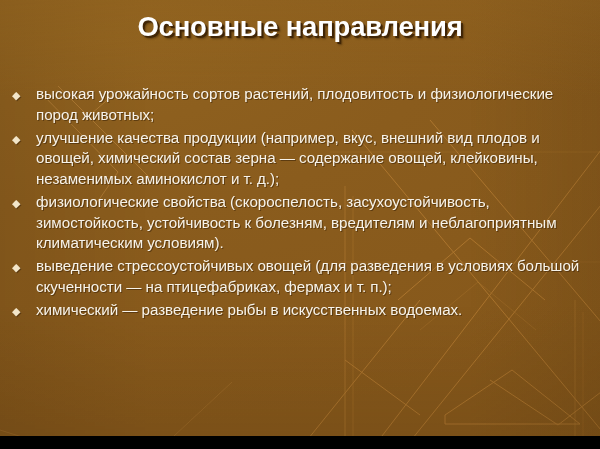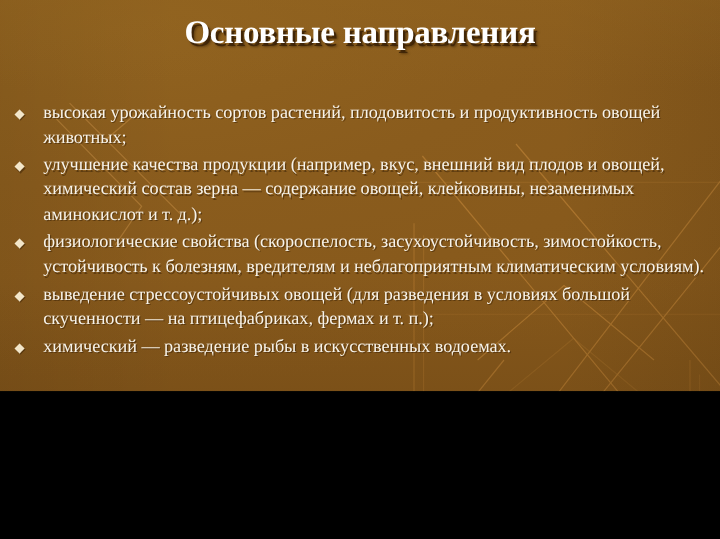--- a/index.html
+++ b/index.html
@@ -4,24 +4,24 @@
 <title>Основные направления селекции</title>
 <style>
   html, body {
     margin: 0;
     padding: 0;
     background: #000;
   }
   #slide {
     position: relative;
     width: 600px;
-    height: 326px;
+    height: 436px;
     overflow: hidden;
     background: #8B5E1E;
-    font-family: Liberation Serif, serif;
+    font-family: Liberation Sans, sans-serif;
   }
 
   
   .bg-base {
     position: absolute;
     inset: 0;
     background:
       radial-gradient(ellipse 120% 90% at 18% 8%, #90621f 0%, #8a5c1d 45%, #86581b 100%);
   }
   .bg-vignette {
@@ -140,21 +140,21 @@
   <div class="bg-vignette"></div>
 
   <div class="title-block">
     <span class="title-line">Основные направления</span>
   </div>
 
   <ul class="body-list">
 
     <li class="bullet-row">
       <span class="bullet-mark">◆</span>
-      <span class="bullet-text">высокая урожайность сортов растений, плодовитость и продуктивность овощей животных;</span>
+      <span class="bullet-text">высокая урожайность сортов растений, плодовитость и физиологические пород животных;</span>
     </li>
 
     <li class="bullet-row">
       <span class="bullet-mark">◆</span>
       <span class="bullet-text">улучшение качества продукции (например, вкус, внешний вид  плодов и овощей, химический состав зерна — содержание овощей, клейковины, незаменимых аминокислот и т. д.);</span>
     </li>
 
     <li class="bullet-row">
       <span class="bullet-mark">◆</span>
       <span class="bullet-text">физиологические свойства (скороспелость, засухоустойчивость, зимостойкость, устойчивость к болезням, вредителям и неблагоприятным климатическим условиям).</span>

